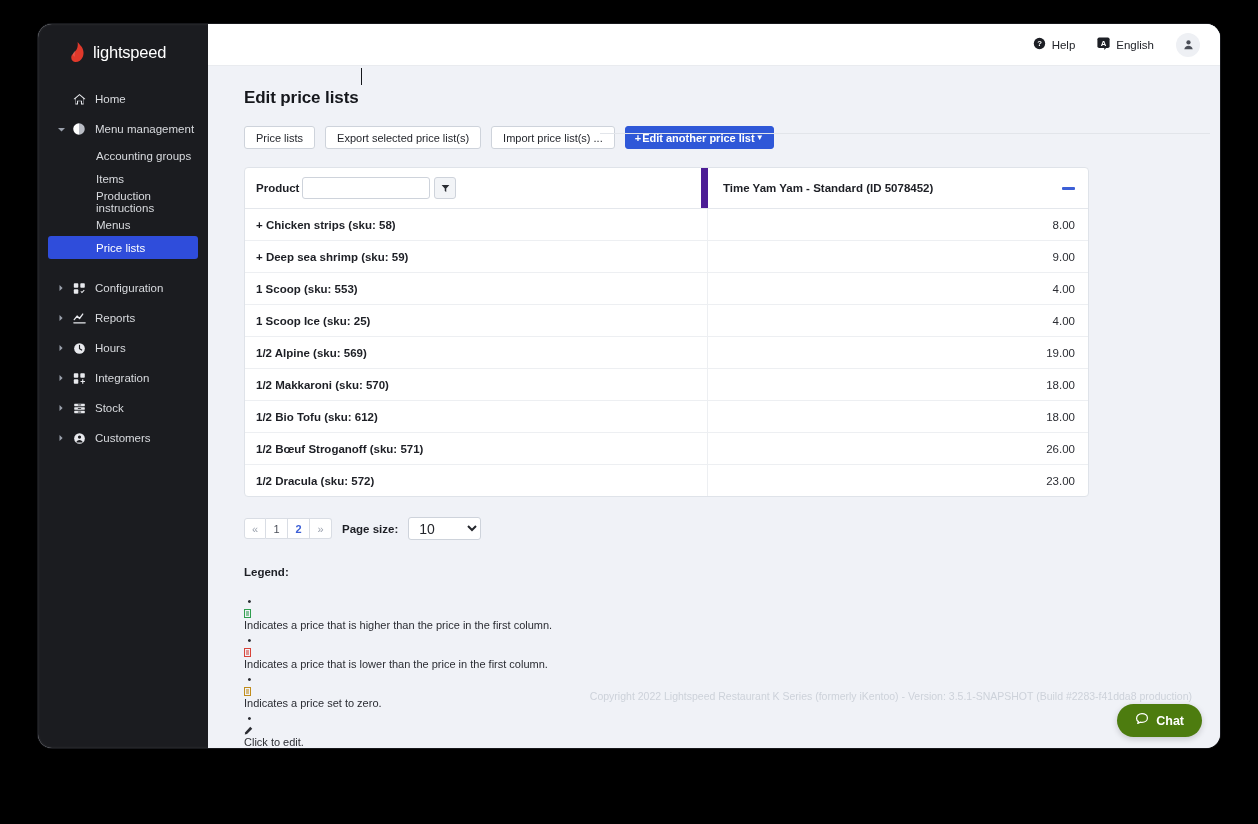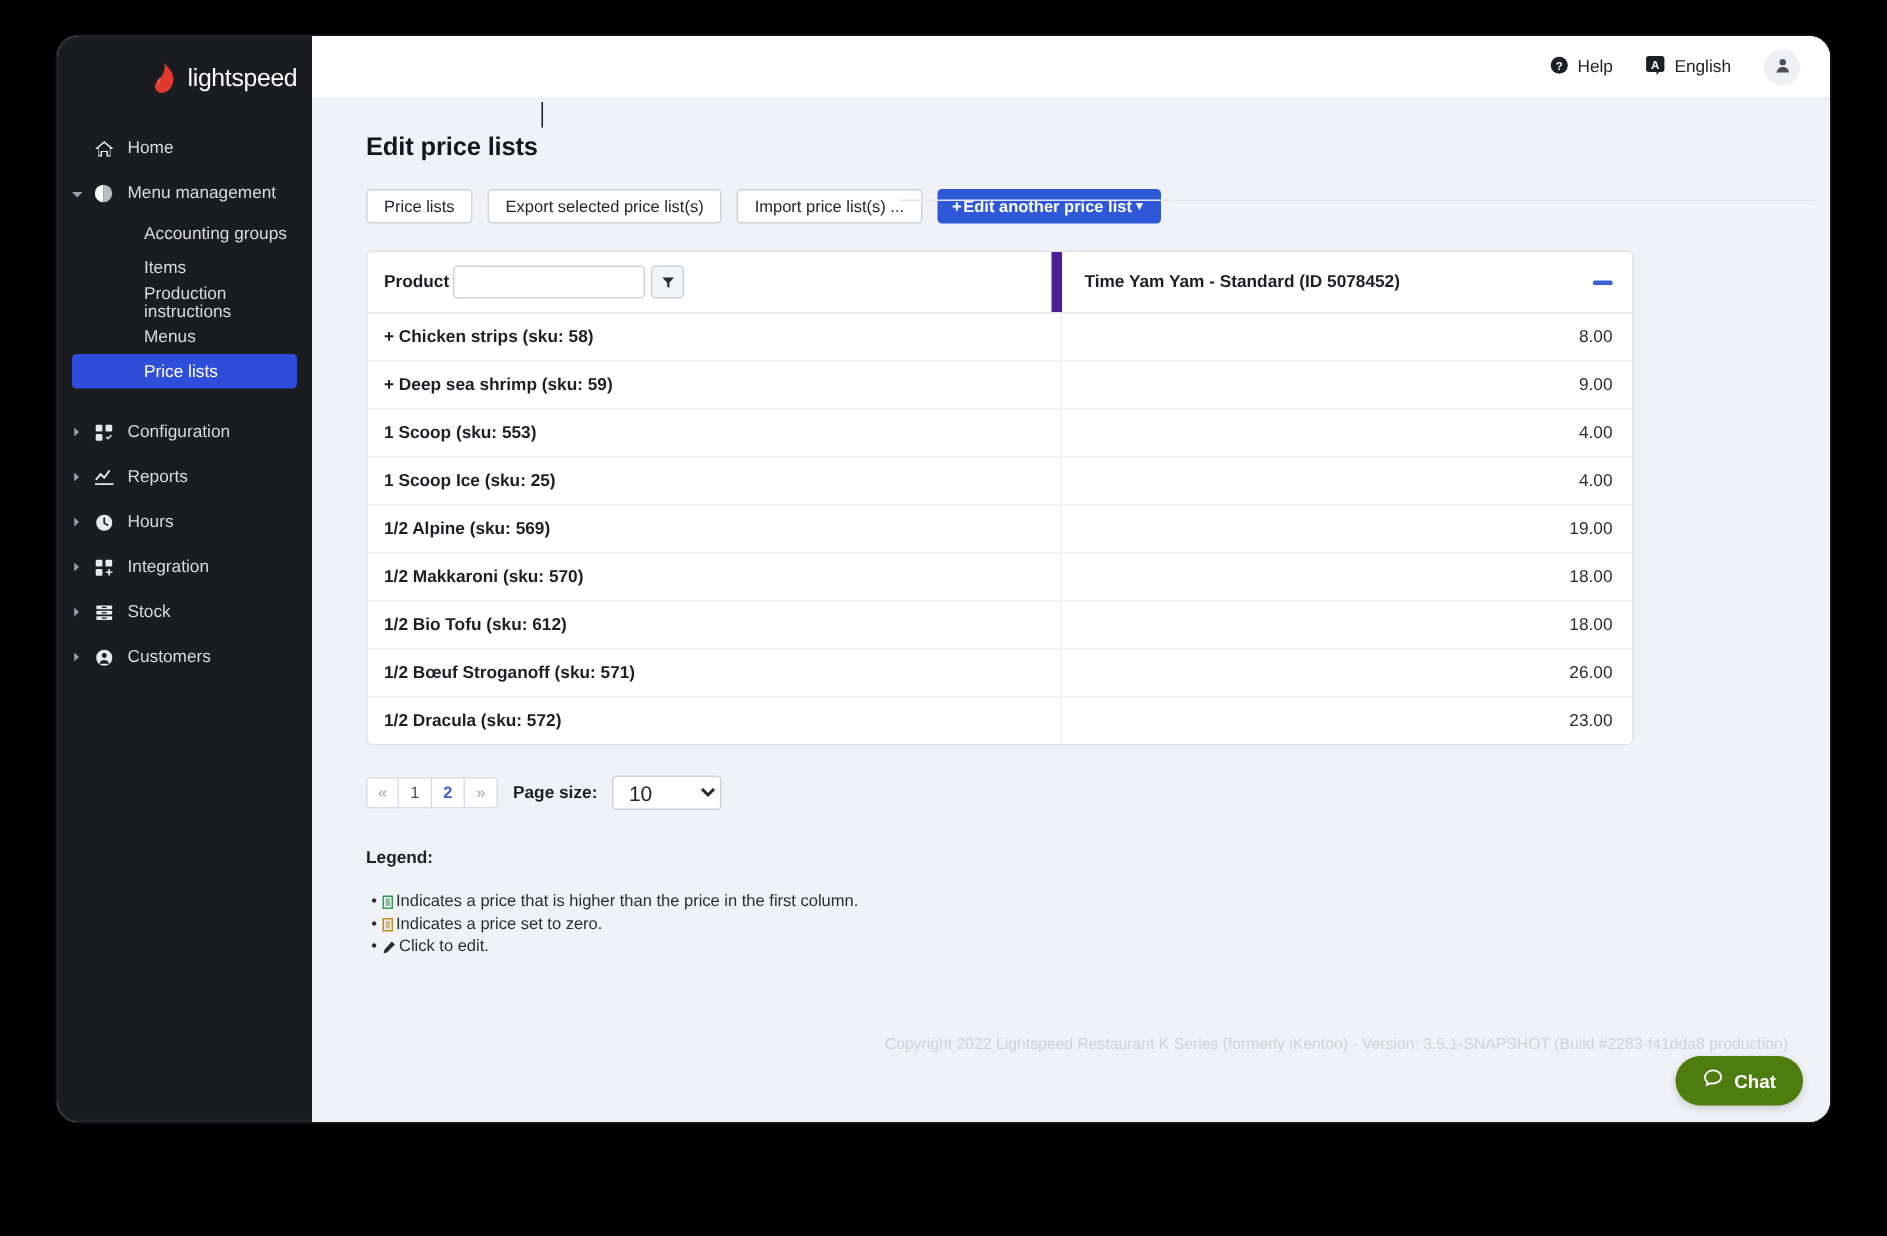--- a/index.html
+++ b/index.html
@@ -24,31 +24,30 @@
   
   #sidebar {
     position: absolute; left: 0; top: 0;
     width: 170px; height: 100%;
     background: #1b1c20;
     color: #e8e9ed;
   }
   .brand {
     display: flex; align-items: center; gap: 7px;
     padding: 18px 0 22px 30px;
-    margin-left: 32px;
   }
   .brand-mark { width: 18px; height: 20px; flex: 0 0 18px; }
   .brand-text {
     font-size: 16.5px; font-weight: 400; color: #fff;
     letter-spacing: -0.2px;
   }
 
   .nav-item {
     display: flex; align-items: center;
-    height: 30px; padding-left: 6px;
+    height: 30px; padding-left: 16px;
     font-size: 11.5px; color: #d8dade;
     cursor: pointer; position: relative;
   }
   .nav-caret {
     width: 14px; flex: 0 0 14px; display: flex;
     align-items: center; justify-content: center;
   }
   .nav-caret svg { display: block; }
   .nav-icon {
     width: 22px; flex: 0 0 22px; display: flex;
@@ -218,21 +217,21 @@
 
   
   #legend { margin: 26px 0 0 14px; }
   .legend-title {
     font-size: 11.5px; font-weight: 700; color: #1d1f25;
     margin-bottom: 16px;
   }
   .legend-list { list-style: none; }
   .legend-list li {
     font-size: 11px; color: #2b2d33;
-    display: flex; align-items: center; line-height: 15px;
+    display: flex; line-height: 15px; flex-direction: column;
   }
   .bullet {
     width: 11px; flex: 0 0 11px; display: flex;
     justify-content: center; color: #2b2d33;
   }
   .bullet::before { content: "•"; font-size: 11px; }
   .legend-ico { margin-right: 2px; display: inline-flex; align-items: center; }
 
   
   #footer {
@@ -561,20 +560,27 @@
       
       <div id="legend">
         <div class="legend-title">Legend:</div>
         <ul class="legend-list" id="legend-list">
             <li>
               <span class="bullet"></span>
               <span class="legend-ico">
                 <span class="glyphbox g-green"></span>
               </span>
               <span>Indicates a price that is higher than the price in the first column.</span>
+            </li>
+            <li>
+              <span class="bullet"></span>
+              <span class="legend-ico">
+                <span class="glyphbox g-red"></span>
+              </span>
+              <span>Indicates a price that is lower than the price in the first column.</span>
             </li>
             <li>
               <span class="bullet"></span>
               <span class="legend-ico">
                 <span class="glyphbox g-amber"></span>
               </span>
               <span>Indicates a price set to zero.</span>
             </li>
             <li>
               <span class="bullet"></span>

